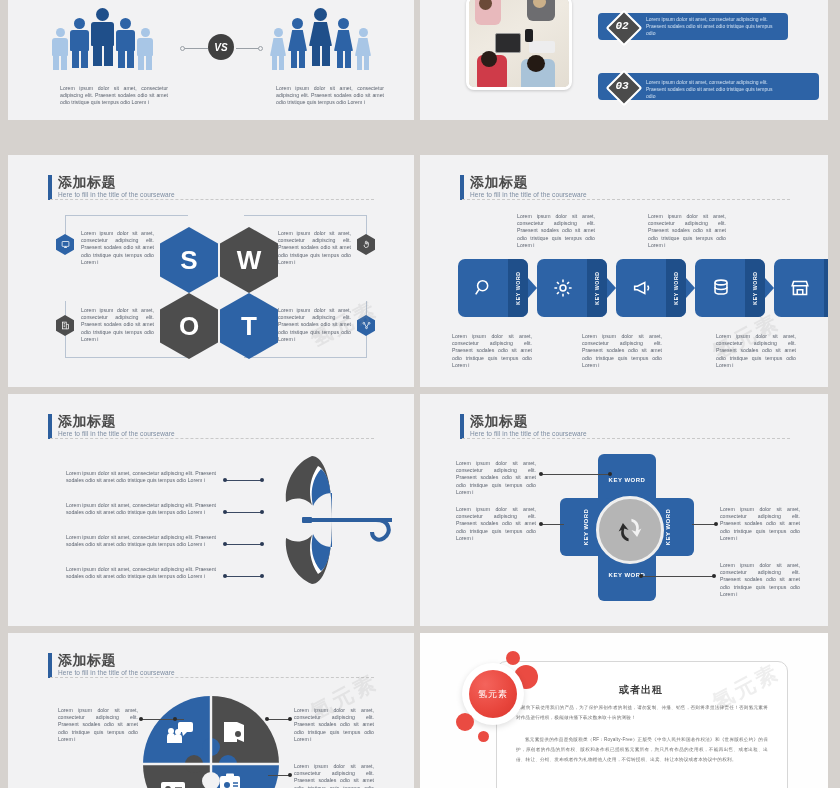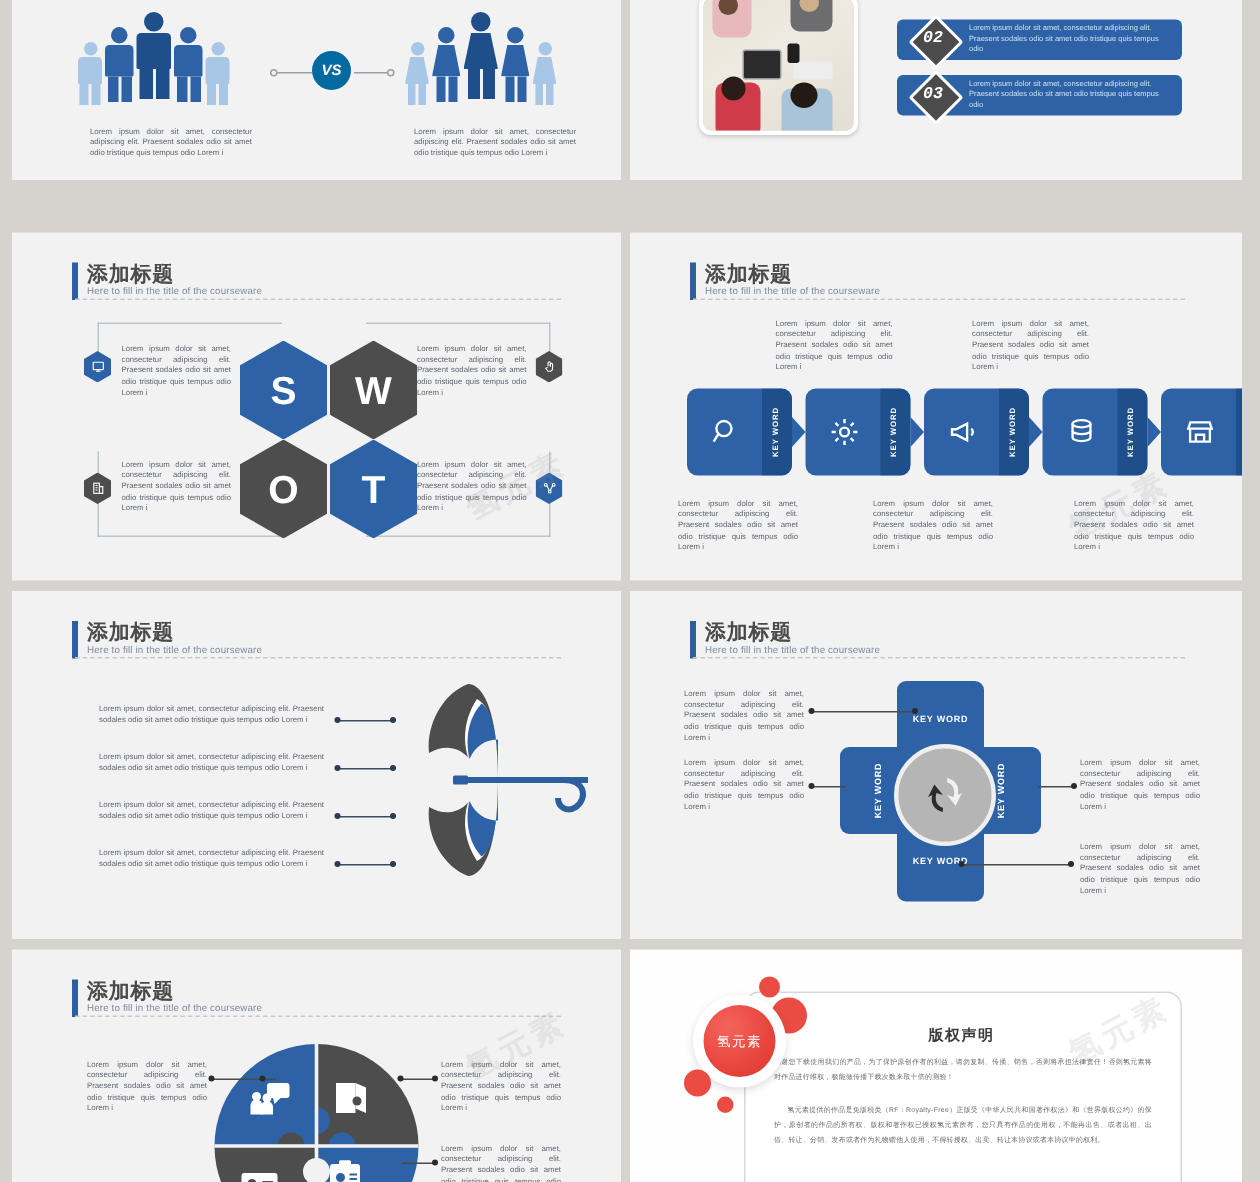--- a/index.html
+++ b/index.html
@@ -39,21 +39,21 @@
 
   
   .people-group{position:absolute;display:flex;align-items:flex-end;gap:2px;}
   .person{position:relative;}
   .person .head{border-radius:50%;margin:0 auto;}
   .person .body{border-radius:3px 3px 1px 1px;margin-top:1px;}
   .person .legs{display:flex;gap:2px;justify-content:center;margin-top:0px;}
   .person .legs span{display:block;}
   .vs-circle{
     position:absolute;width:26px;height:26px;border-radius:50%;
-    background:#0369a1;color:#fff;font-size:10px;font-weight:bold;
+    background:#404040;color:#fff;font-size:10px;font-weight:bold;
     display:flex;align-items:center;justify-content:center;font-style:italic;
   }
   .vs-line{position:absolute;height:1px;background:#9aa0a6;}
   .vs-dot{position:absolute;width:3px;height:3px;border-radius:50%;border:1px solid #9aa0a6;background:#f2f2f3;}
 
   
   .photo{
     position:absolute;border-radius:8px;overflow:hidden;background:#cfcabf;
     box-shadow:0 1px 3px rgba(0,0,0,.18);border:3px solid #fff;
   }
@@ -274,21 +274,21 @@
       <div style="position:absolute;left:26px;top:34px;width:24px;height:18px;background:#2c2c2e;border-radius:2px;border:1px solid #9a9a9a;"></div>
       <div style="position:absolute;left:60px;top:42px;width:26px;height:12px;background:#ededee;border-radius:2px;"></div>
       <div style="position:absolute;left:56px;top:30px;width:8px;height:13px;background:#1f1f22;border-radius:2px;"></div>
     </div>
 
     <div class="numbar" style="left:178px;top:43px;width:190px;">
       <div class="dia"></div>
       <div class="num">02</div>
       <div class="txt">Lorem ipsum dolor sit amet, consectetur adipiscing elit. Praesent sodales odio sit amet odio tristique quis tempus odio</div>
     </div>
-    <div class="numbar" style="left:178px;top:80px;width:190px;">
+    <div class="numbar" style="left:178px;top:103px;width:221px;align-items:flex-end;">
       <div class="dia"></div>
       <div class="num">03</div>
       <div class="txt">Lorem ipsum dolor sit amet, consectetur adipiscing elit. Praesent sodales odio sit amet odio tristique quis tempus odio</div>
     </div>
   </div>
 
   <div class="slide c1 r2">
     <div class="headline">
       <div class="hl-bar"></div>
       <div>
@@ -606,21 +606,21 @@
 
     <div class="lead" style="left:260px;top:142px;width:22px;background:#4a4a4a;"></div>
     <div class="lead-dot" style="left:280px;top:140px;background:#2b2b2b;"></div>
 
     <div class="wm" style="left:300px;top:50px;">氢元素</div>
   </div>
 
   <div class="slide c2 r4 white">
     <div class="cp-card" style="left:76px;top:28px;width:290px;height:150px;"></div>
 
-    <div class="cp-title" style="position:absolute;left:76px;top:50px;width:290px;">版权声明</div>
+    <div class="cp-title" style="position:absolute;left:76px;top:50px;width:290px;">或者出租</div>
     <div class="cp-p" style="position:absolute;left:96px;top:70px;width:252px;text-align:justify;">感谢您下载使用我们的产品，为了保护原创作者的利益，请勿复制、传播、销售，否则将承担法律责任！否则氢元素将对作品进行维权，极能做传播下载次数来取十倍的测验！</div>
     <div class="cp-p" style="position:absolute;left:96px;top:102px;width:252px;text-align:justify;text-indent:9px;">氢元素提供的作品是免版税类（RF：Royalty-Free）正版受《中华人民共和国著作权法》和《世界版权公约》的保护，原创者的作品的所有权、版权和著作权已授权氢元素所有，您只具有作品的使用权，不能再出售、或者出租、出借、转让、分销、发布或者作为礼物赠他人使用，不得转授权、出卖、转让本协议或者本协议中的权利。</div>
 
     <div class="logo-wrap" style="left:28px;top:14px;width:110px;height:110px;">
       <div class="dot-red" style="left:58px;top:4px;width:14px;height:14px;"></div>
       <div class="dot-red" style="left:66px;top:18px;width:24px;height:24px;"></div>
       <div class="logo-ring" style="left:14px;top:16px;"></div>
       <div class="logo-core" style="left:21px;top:23px;">
         <span>氢元素</span>
       </div>

